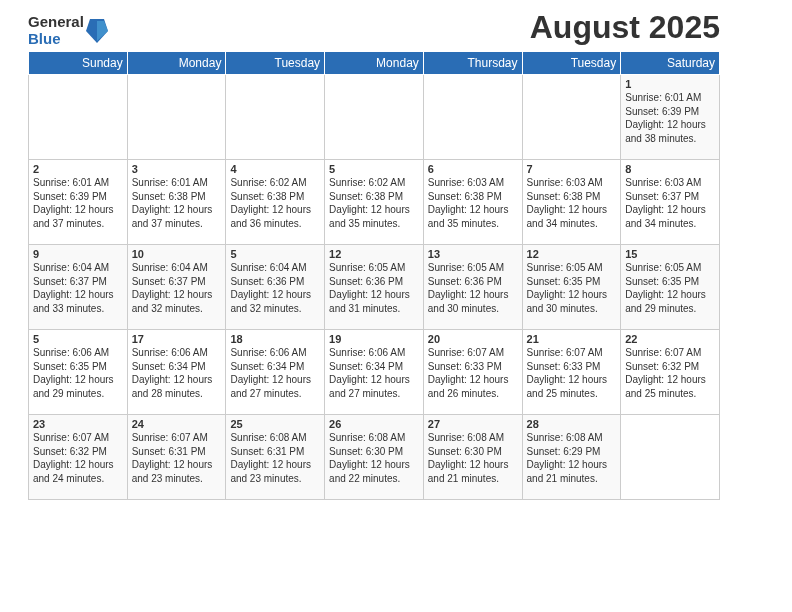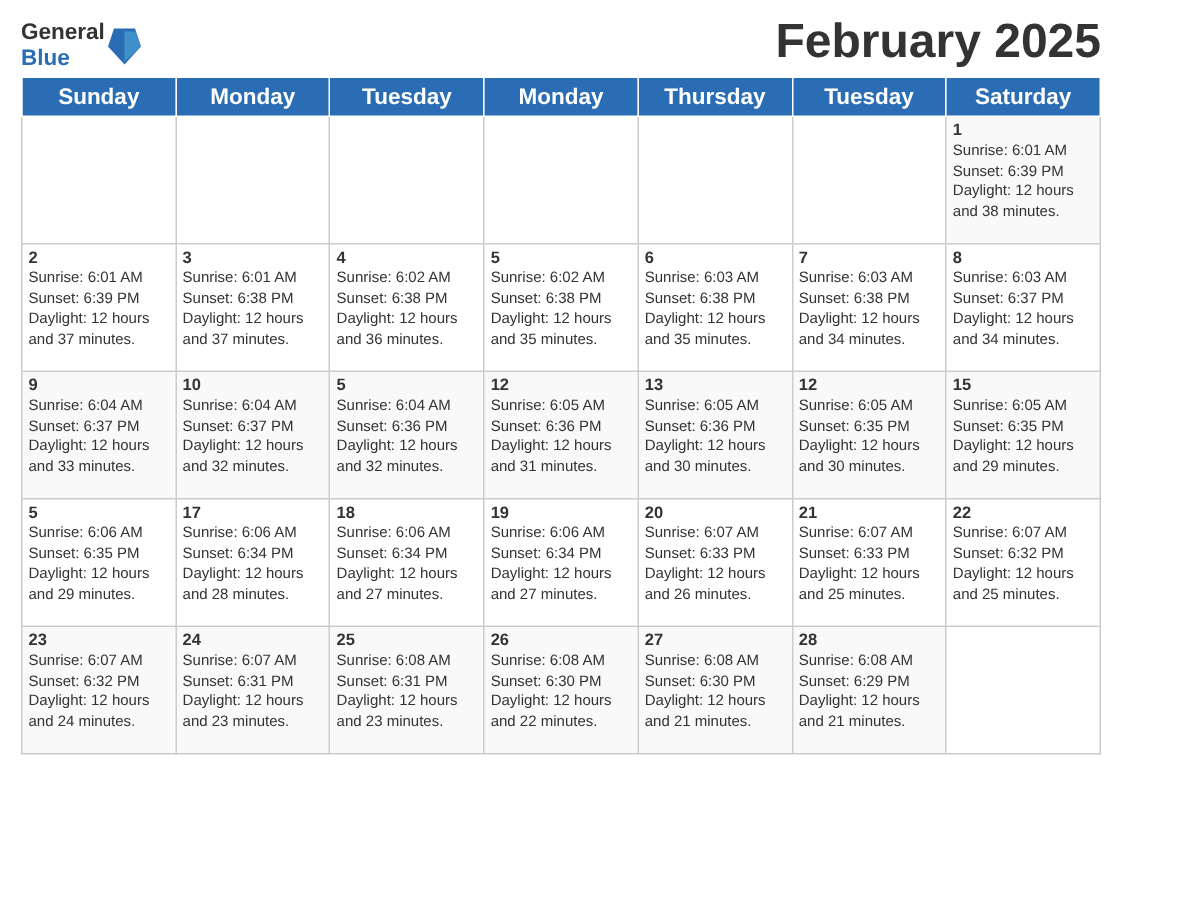--- a/index.html
+++ b/index.html
@@ -6,21 +6,21 @@
     body {
       width: 792px;
       height: 612px;
       font-family: Arial, sans-serif;
       background: #fff;
       overflow: hidden;
     }
     .page {
       width: 748px;
       height: 612px;
-      padding: 10px 14px;
+      padding: 10px 28px;
     }
     .header {
       display: flex;
       justify-content: space-between;
       align-items: flex-start;
       margin-bottom: 2px;
     }
     .logo {
       display: flex;
       align-items: center;
@@ -64,25 +64,25 @@
       width: 100%;
       border-collapse: collapse;
       table-layout: fixed;
       margin-top: 4px;
     }
     thead tr {
       background-color: #2a6db5;
     }
     thead th {
       color: #fff;
-      font-size: 15px;
-      font-weight: bold;
+      font-size: 12px;
+      font-weight: normal;
       padding: 4px 4px;
       border: 1px solid #fff;
-      text-align: center;
+      text-align: right;
     }
     tbody td {
       border: 1px solid #ccc;
       vertical-align: top;
       padding: 3px 4px;
       font-size: 9px;
       color: #333;
       height: 85px;
     }
     .day-num {
@@ -115,21 +115,21 @@
       <div class="logo-text">
         <span class="logo-general">General</span>
         <span class="logo-blue">Blue</span>
       </div>
       <svg class="logo-icon" viewBox="0 0 22 28">
         <polygon points="4,2 18,2 22,14 11,26 0,14" fill="#2a6db5"></polygon>
         <polygon points="11,4 18,4 22,14 11,24" fill="#4a9fd5" opacity="0.7"></polygon>
       </svg>
     </div>
     <div class="title-block">
-      <div class="main-title">February 2025</div>
+      <div class="main-title">August 2025</div>
     </div>
   </div>
 
   <table>
     <thead>
       <tr>
         <th>Sunday</th>
         <th>Monday</th>
         <th>Tuesday</th>
         <th>Monday</th>

